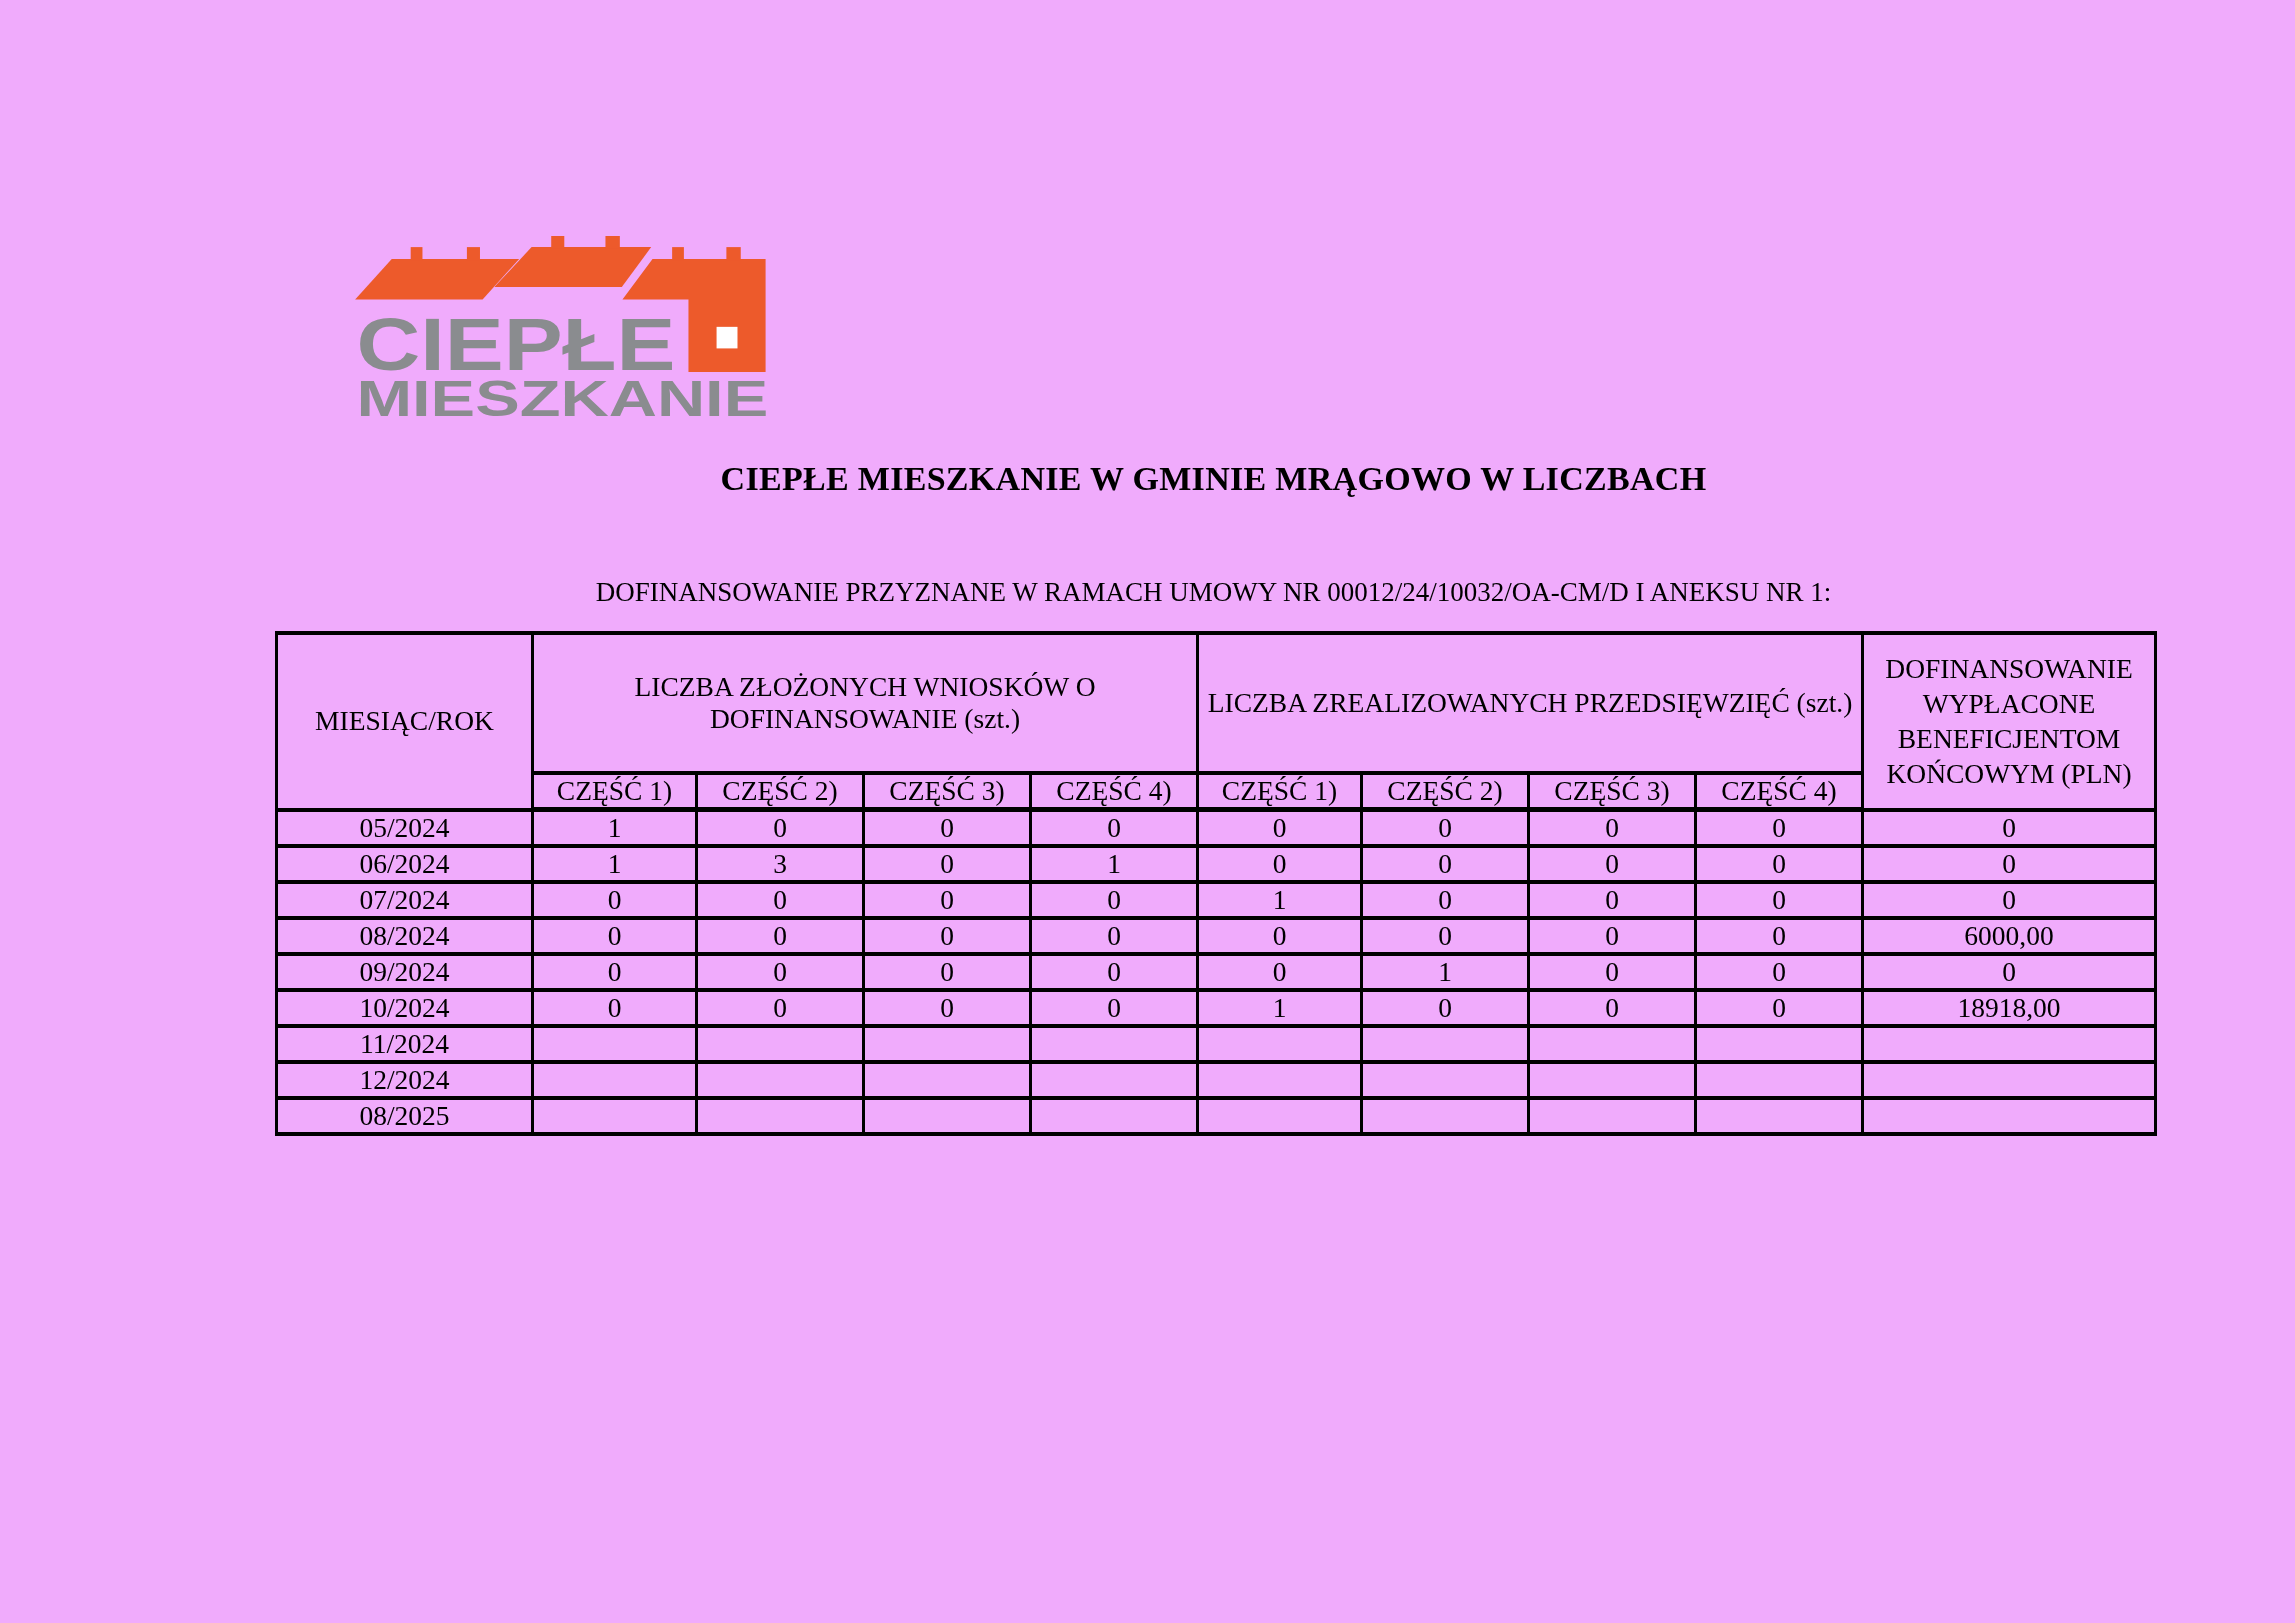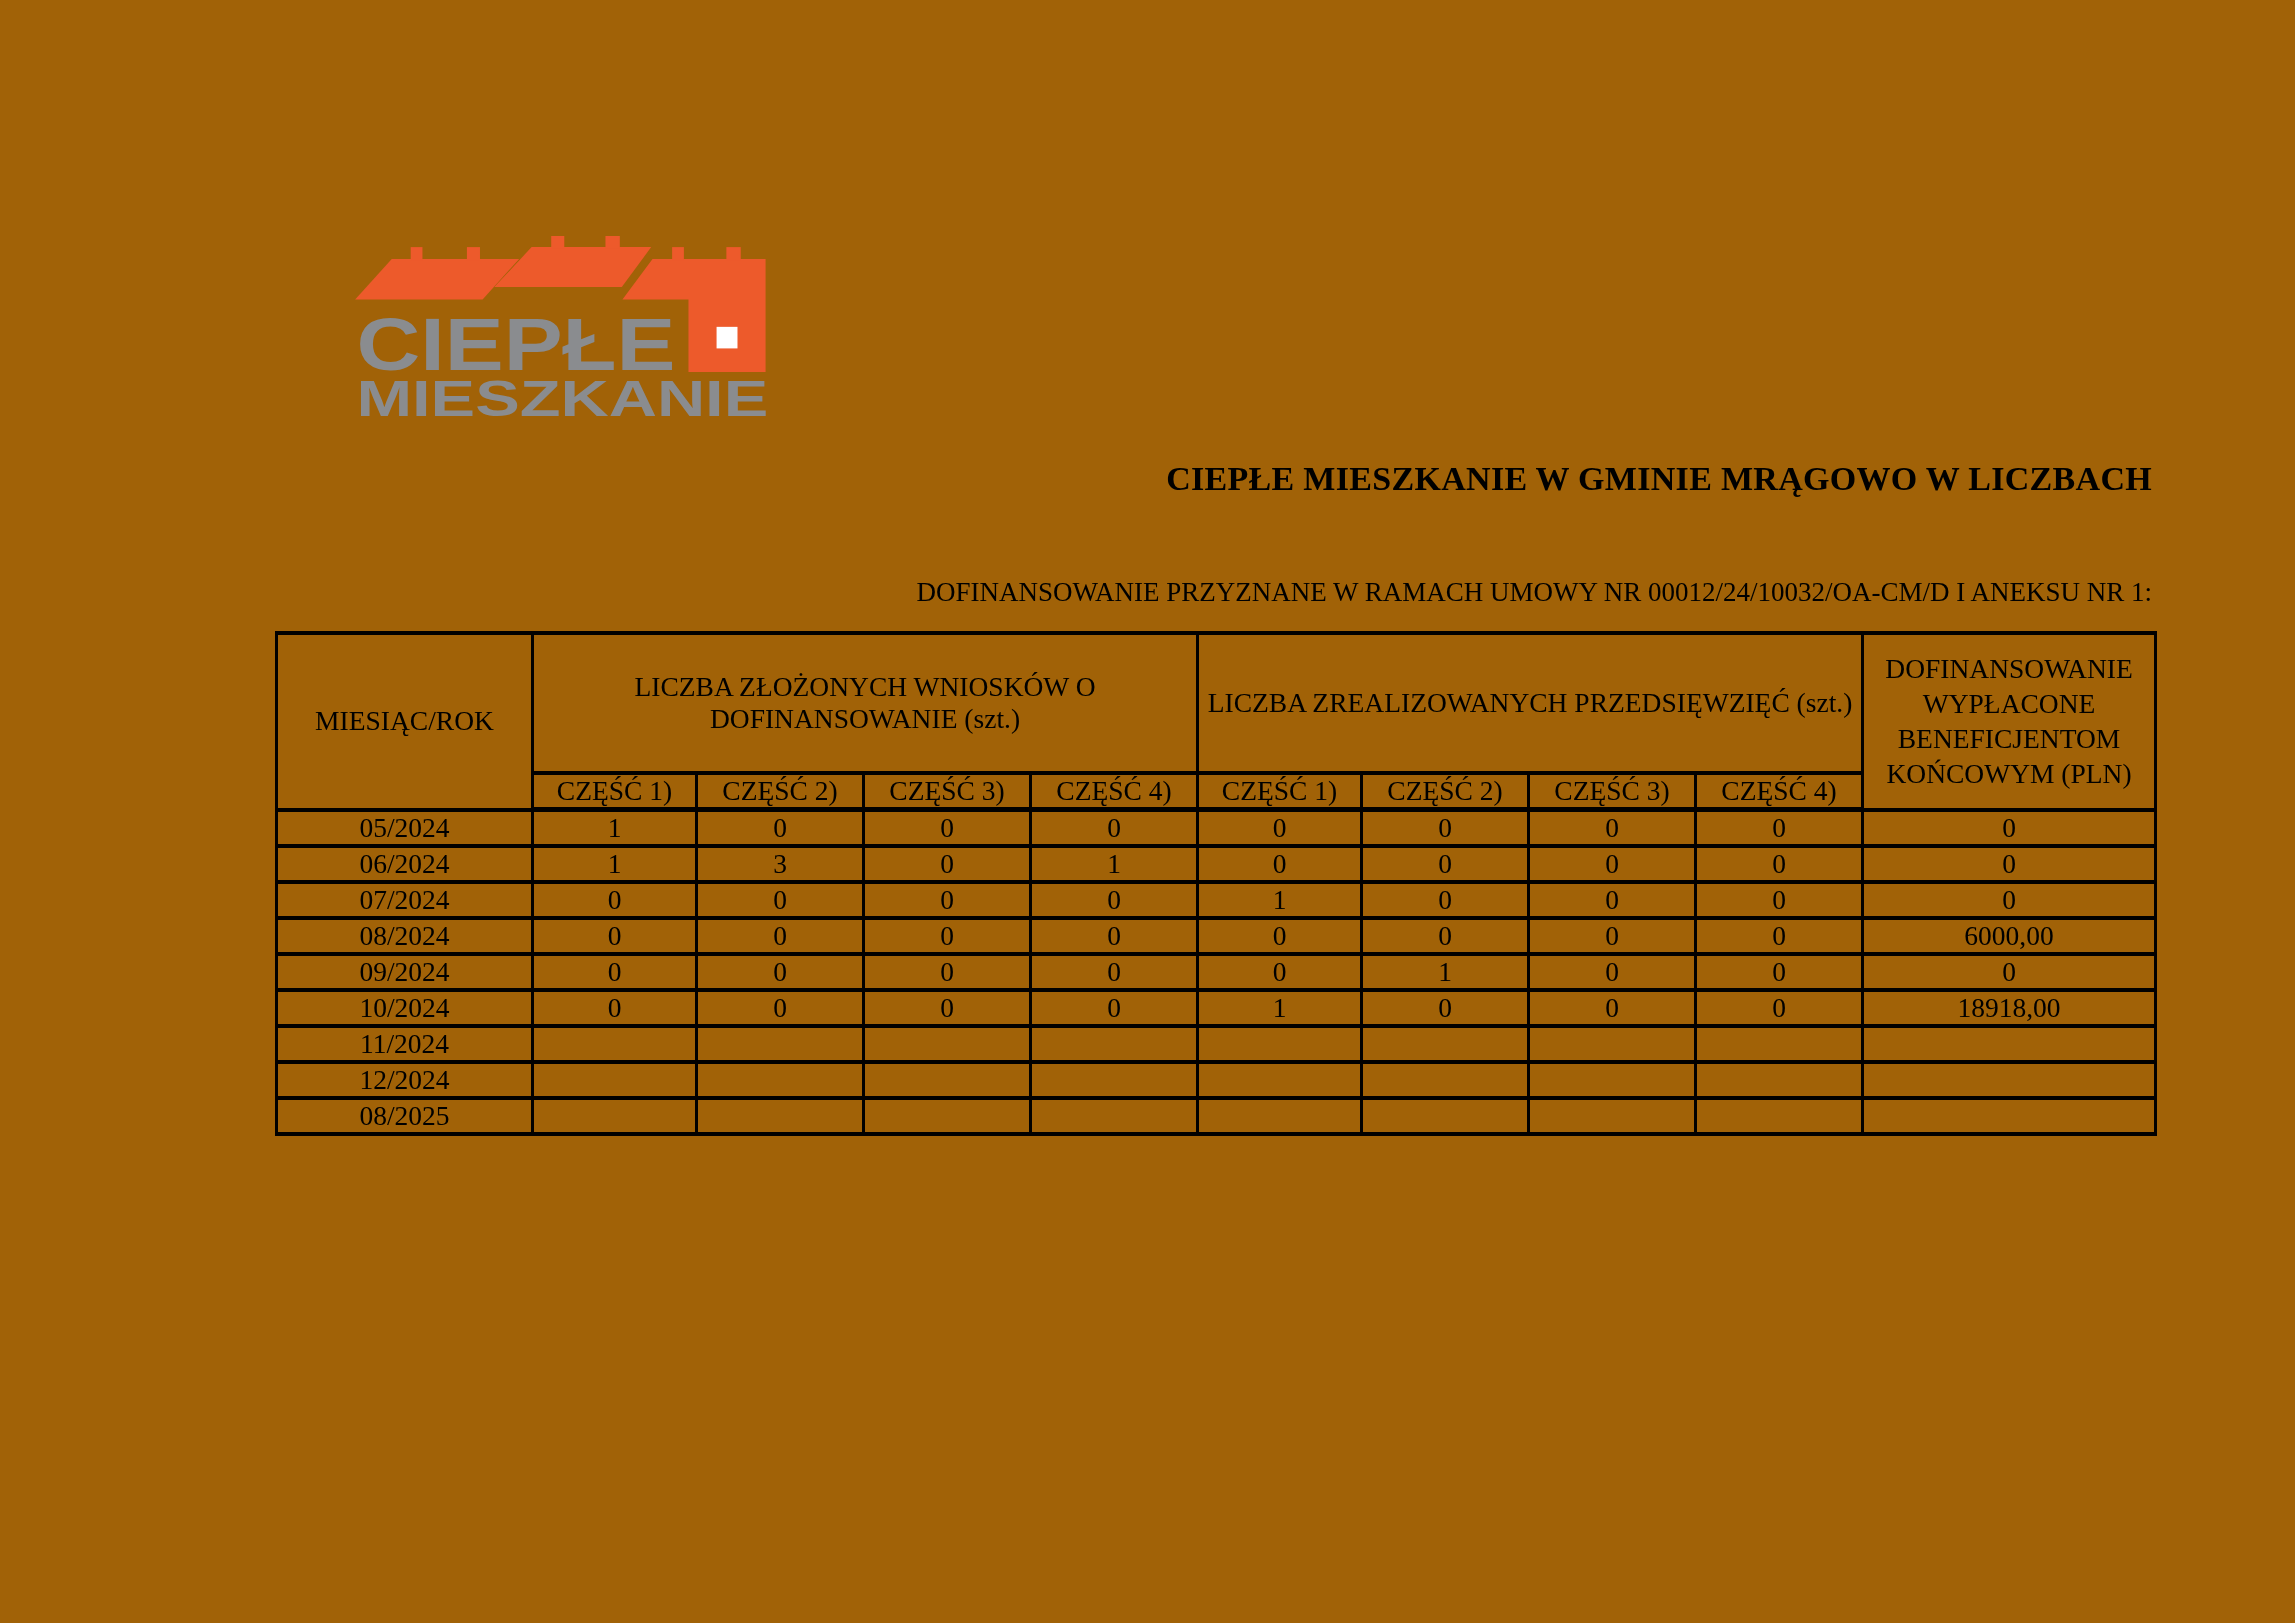--- a/index.html
+++ b/index.html
@@ -11,21 +11,21 @@
     width: 2295px;
     height: 1623px;
     position: relative;
     overflow: hidden;
     font-family: "Liberation Serif", serif;
     color: #000000;
   }
   .page {
     position: absolute;
     inset: 0;
-    background: #a16207;
+    background: #f0abfc;
   }
 
   
   .logo-wrap {
     position: absolute;
     left: 355px;
     top: 236px;
     width: 414px;
     height: 183px;
   }
@@ -39,21 +39,21 @@
     font-family: "Liberation Sans", sans-serif;
     font-weight: bold;
     font-size: 76px;
   }
 
   
   .heading-block {
     position: absolute;
     left: 275px;
     width: 1877px;
-    text-align: right;
+    text-align: center;
   }
   .doc-title {
     top: 462px;
     font-size: 34px;
     font-weight: bold;
     line-height: 1;
     letter-spacing: 0.3px;
   }
   .doc-subtitle {
     top: 573px;

